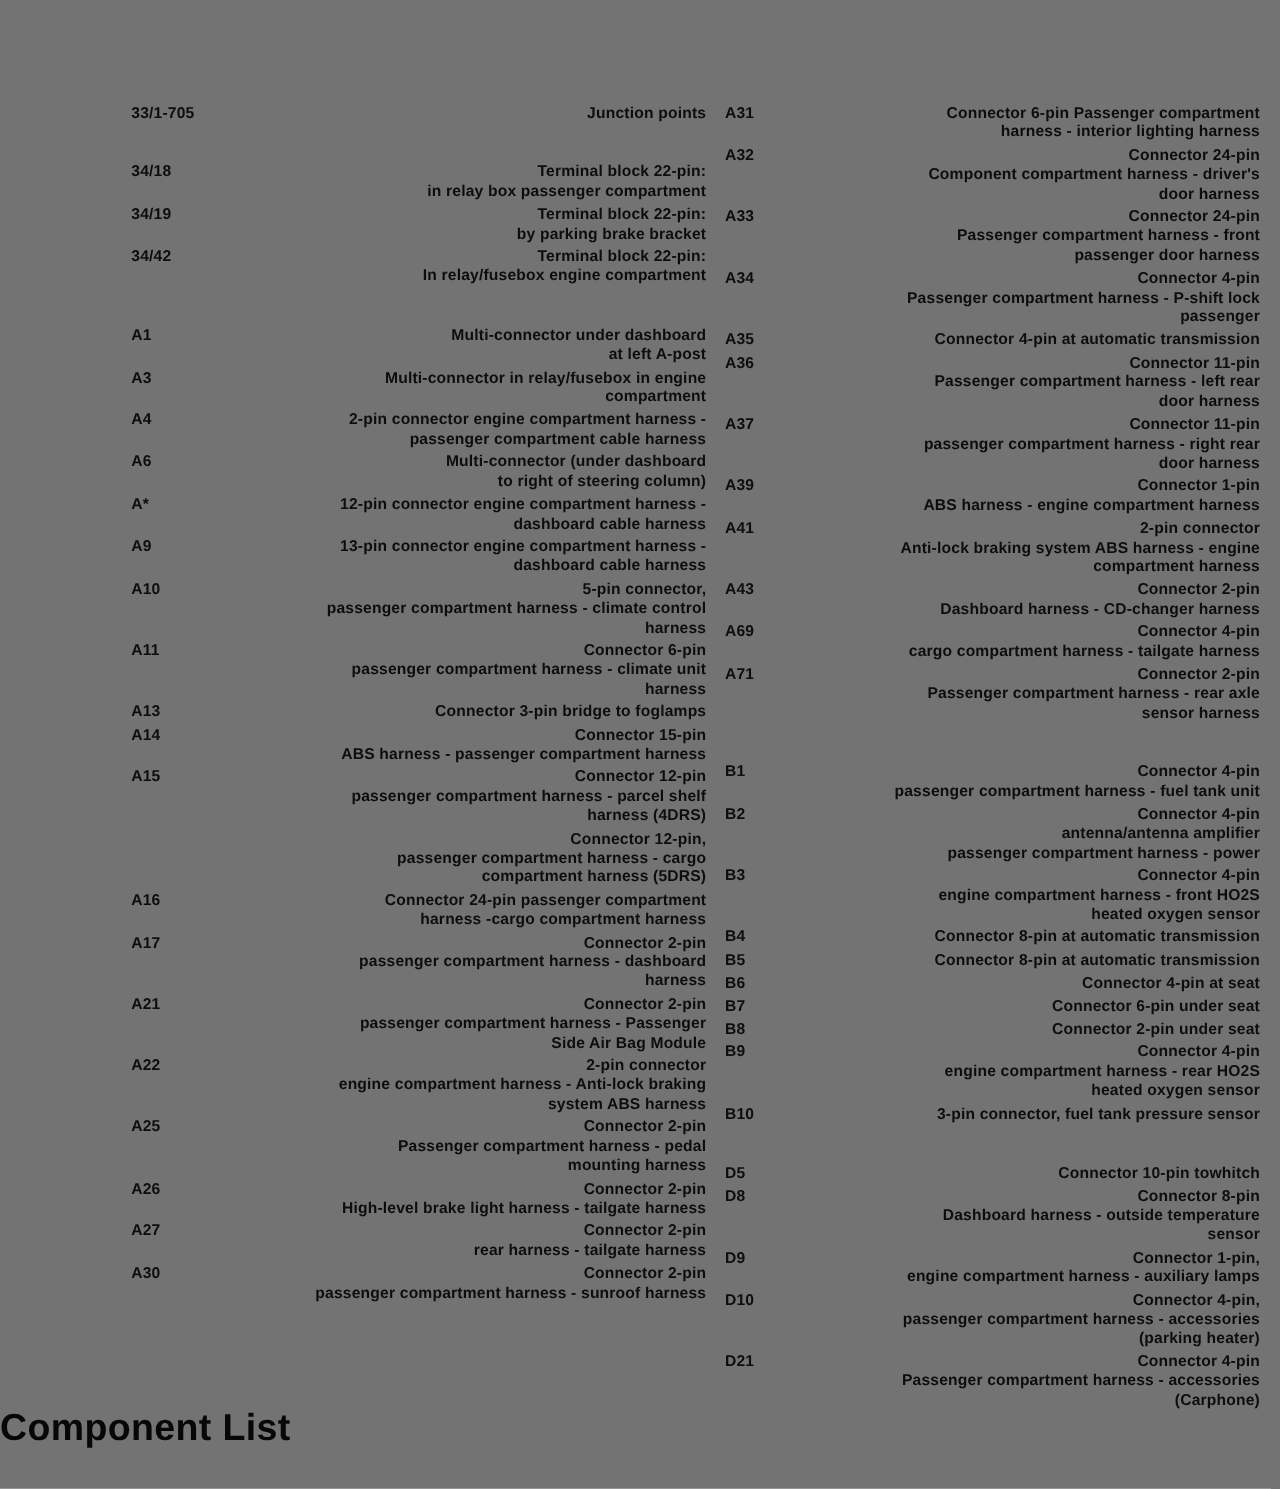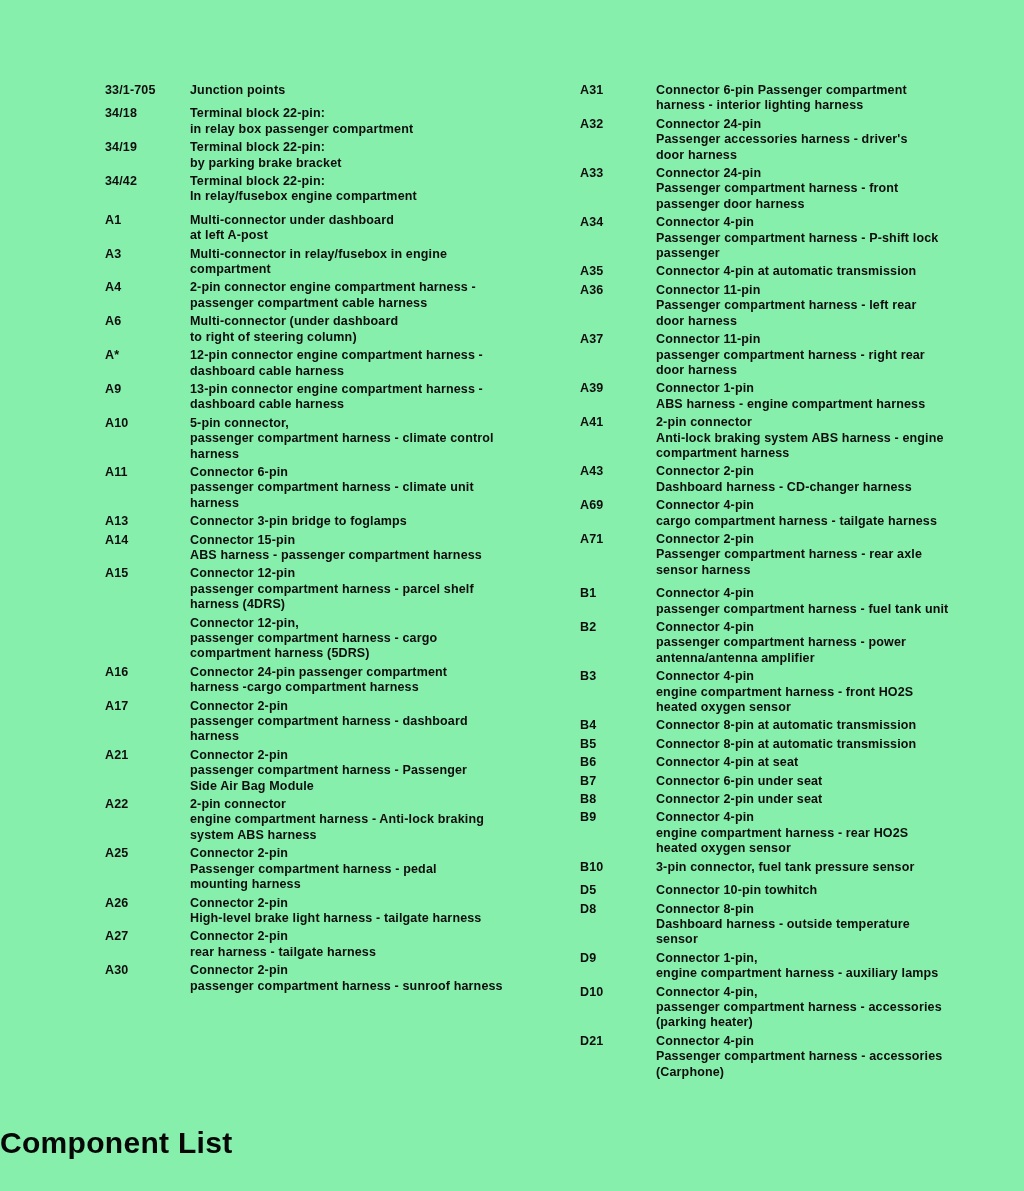--- a/index.html
+++ b/index.html
@@ -12,43 +12,43 @@
     width: 1024px;
     height: 1191px;
     font-family: "Liberation Sans", sans-serif;
     font-weight: 700;
     color: #0d0d0d;
     overflow: hidden;
   }
   .page {
     position: absolute;
     inset: 0;
-    background: #86efac;
+    background: #737373;
   }
   .col {
     position: absolute;
     top: 83px;
     font-size: 12.5px;
     line-height: 15.4px;
     letter-spacing: 0.15px;
   }
   .col-left  { left: 105px; width: 460px; }
   .col-right { left: 580px; width: 428px; }
   .entry {
     display: flex;
     align-items: flex-start;
     margin-bottom: 3px;
   }
-  .entry.gap { margin-top: 8px; }
+  .entry.gap { margin-top: 32px; }
   .code {
     flex: 0 0 85px;
     white-space: nowrap;
   }
   .col-right .code { flex: 0 0 76px; }
-  .desc { flex: 1 1 auto; }
+  .desc { flex: 1 1 auto; text-align: right; }
   .line { display: block; }
   .page-title {
     position: absolute;
     top: 1126px;
     left: 0;
     width: 1000px;
     text-align: left;
     font-size: 30px;
     font-weight: 700;
     letter-spacing: 0.3px;
@@ -240,21 +240,21 @@
         <span class="code">A31</span>
         <div class="desc">
           <div class="line">Connector 6-pin Passenger compartment</div>
           <div class="line">harness - interior lighting harness</div>
         </div>
       </div>
       <div class="entry">
         <span class="code">A32</span>
         <div class="desc">
           <div class="line">Connector 24-pin</div>
-          <div class="line">Passenger accessories harness - driver's</div>
+          <div class="line">Component compartment harness - driver's</div>
           <div class="line">door harness</div>
         </div>
       </div>
       <div class="entry">
         <span class="code">A33</span>
         <div class="desc">
           <div class="line">Connector 24-pin</div>
           <div class="line">Passenger compartment harness - front</div>
           <div class="line">passenger door harness</div>
         </div>
@@ -330,22 +330,22 @@
         <span class="code">B1</span>
         <div class="desc">
           <div class="line">Connector 4-pin</div>
           <div class="line">passenger compartment harness - fuel tank unit</div>
         </div>
       </div>
       <div class="entry">
         <span class="code">B2</span>
         <div class="desc">
           <div class="line">Connector 4-pin</div>
+          <div class="line">antenna/antenna amplifier</div>
           <div class="line">passenger compartment harness - power</div>
-          <div class="line">antenna/antenna amplifier</div>
         </div>
       </div>
       <div class="entry">
         <span class="code">B3</span>
         <div class="desc">
           <div class="line">Connector 4-pin</div>
           <div class="line">engine compartment harness - front HO2S</div>
           <div class="line">heated oxygen sensor</div>
         </div>
       </div>

